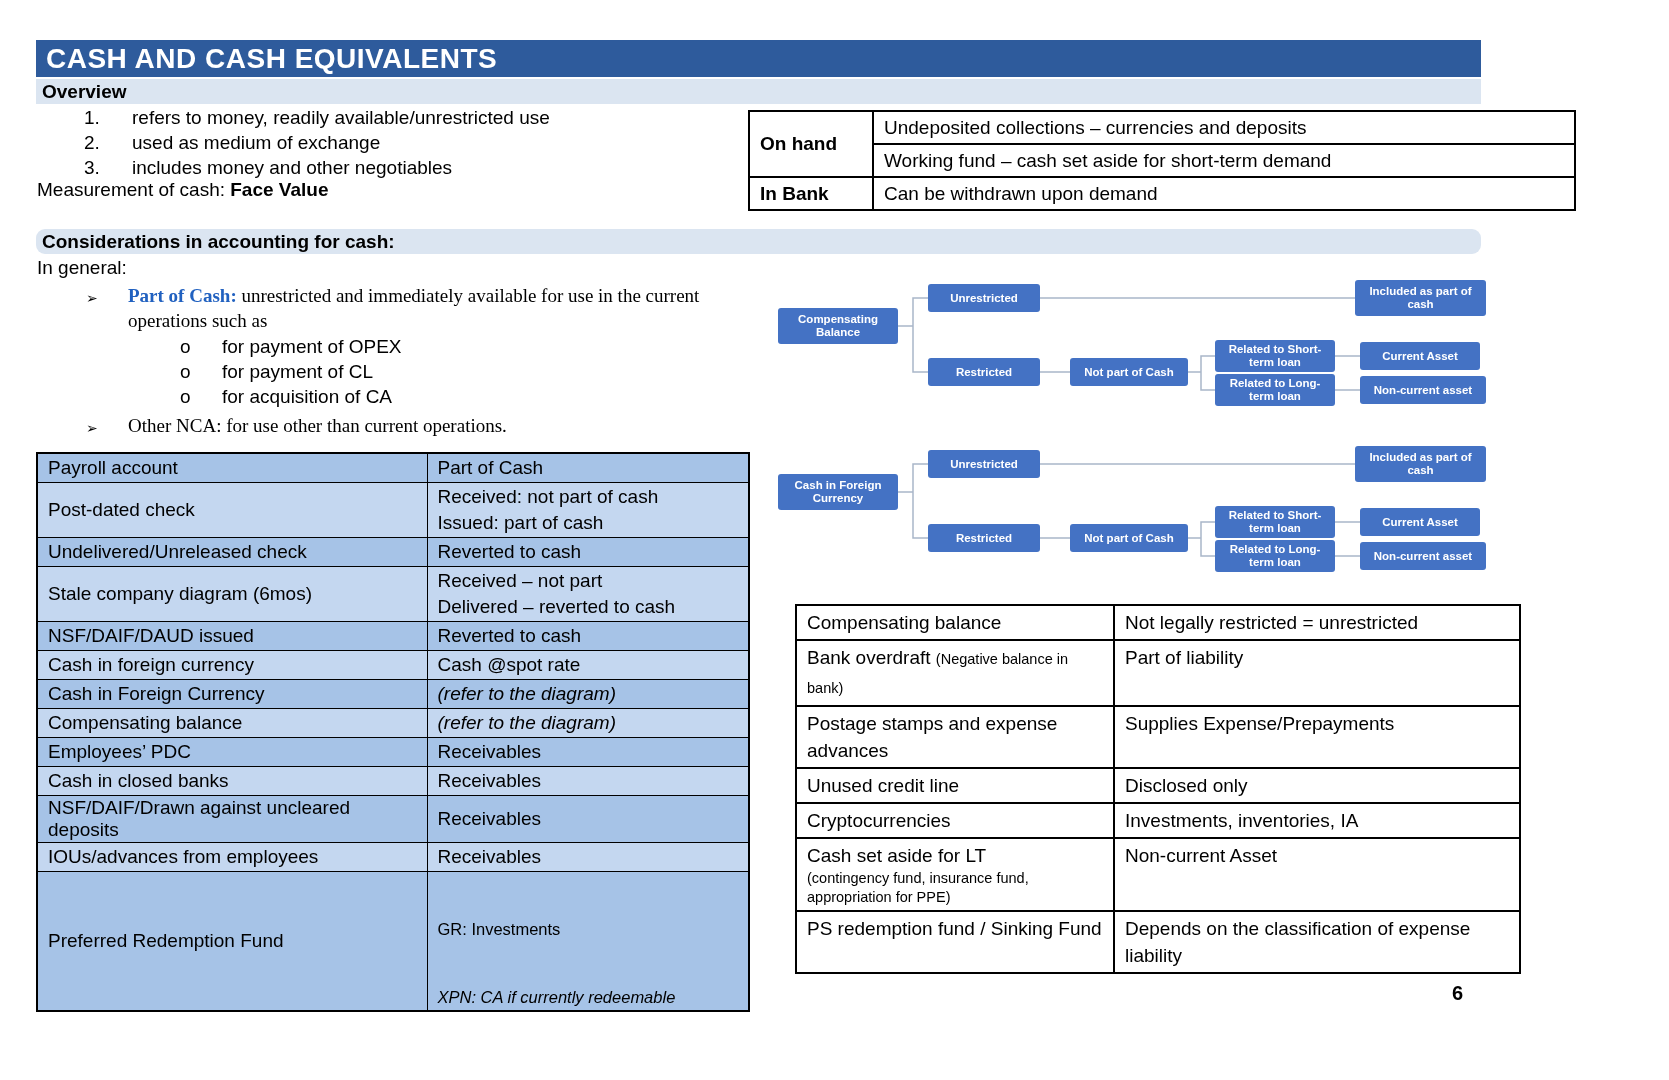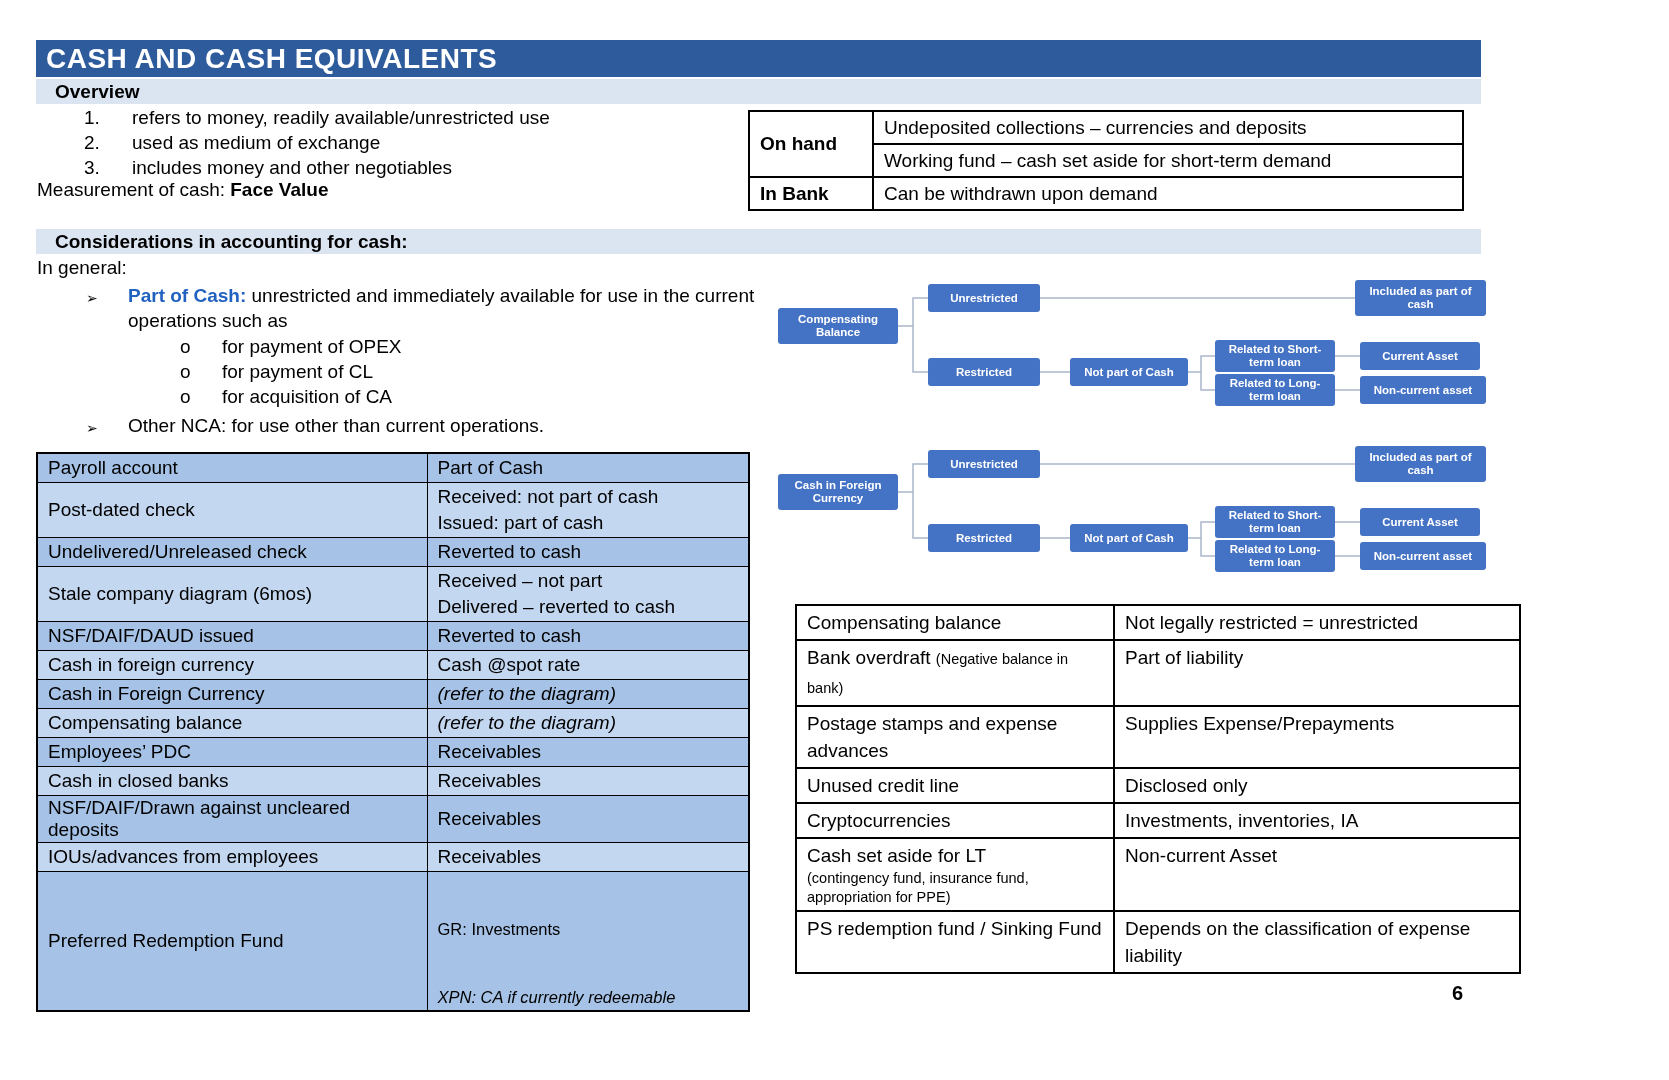--- a/index.html
+++ b/index.html
@@ -8,43 +8,43 @@
     position:relative; width:1669px; height:1080px; background:#ffffff;
     font-family:"Liberation Sans", sans-serif; color:#000; overflow:hidden;
   }
   .banner {
     position:absolute; left:36px; top:40px; width:1445px; height:37px;
     background:#2e5b9c; color:#fff; font-weight:bold; font-size:28px;
     line-height:37px; padding-left:10px; letter-spacing:0.5px;
   }
   .band {
     position:absolute; left:36px; width:1445px; height:25px; background:#dbe5f1;
-    font-weight:bold; font-size:19px; line-height:25px; padding-left:19px;
+    font-weight:bold; font-size:19px; line-height:25px; padding-left:6px;
   }
   .band-overview { top:79px; }
-  .band-considerations { top:229px; }
+  .band-considerations { top:229px;border-radius:9px; }
 
   .num-list { position:absolute; left:84px; top:105px; font-size:19px; }
   .nrow { display:flex; line-height:25px; }
   .nnum { width:48px; }
 
   .measurement { position:absolute; left:37px; top:179px; font-size:19px; }
   .measurement b { font-weight:bold; }
 
   .loc-table { position:absolute; left:748px; top:110px; border-collapse:collapse; background:#fff; font-size:19px; }
   .loc-table td { border:2px solid #000; padding:4px 10px; height:33px; }
   .loc-table td.lbl { font-weight:bold; width:124px; }
-  .loc-table td.val { width:590px; }
+  .loc-table td.val { width:702px; }
 
   .in-general { position:absolute; left:37px; top:257px; font-size:19px; }
 
   .bullet-block { position:absolute; left:86px; top:283px; width:670px; font-size:19px; }
   .brow { display:flex; line-height:25px; }
   .bchar { width:42px; font-size:14px; padding-top:3px; }
-  .btext { flex:1; }
+  .btext { flex:1;font-family:Liberation Serif, serif; }
   .blue { color:#2161c0; font-weight:bold; }
   .sublist { margin:1px 0 4px 94px; }
   .subrow { display:flex; line-height:25px; }
   .schar { width:42px; }
   .other-row { margin-top:4px; }
 
   .treat-table { position:absolute; left:36px; top:452px; border-collapse:collapse; font-size:19px; border:2.5px solid #000; }
   .treat-table td { border:1.5px solid #000; padding:1px 10px; vertical-align:middle; }
   .treat-table .c1 { width:390px;margin-left:36px; }
   .treat-table .c2 { width:322px; }

